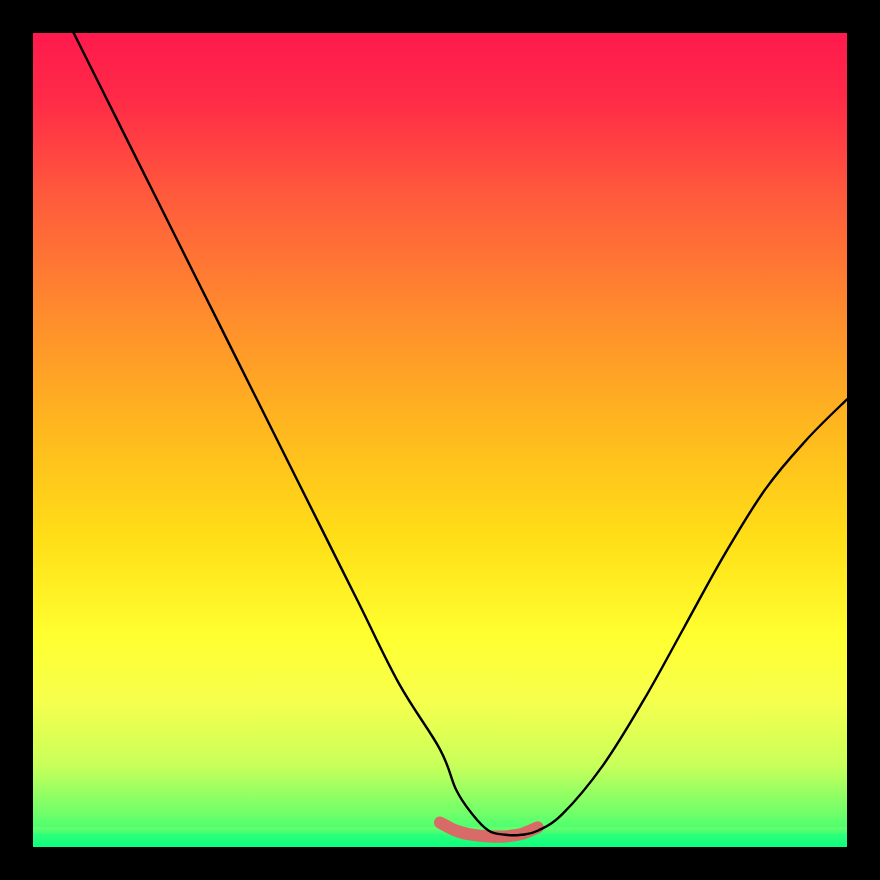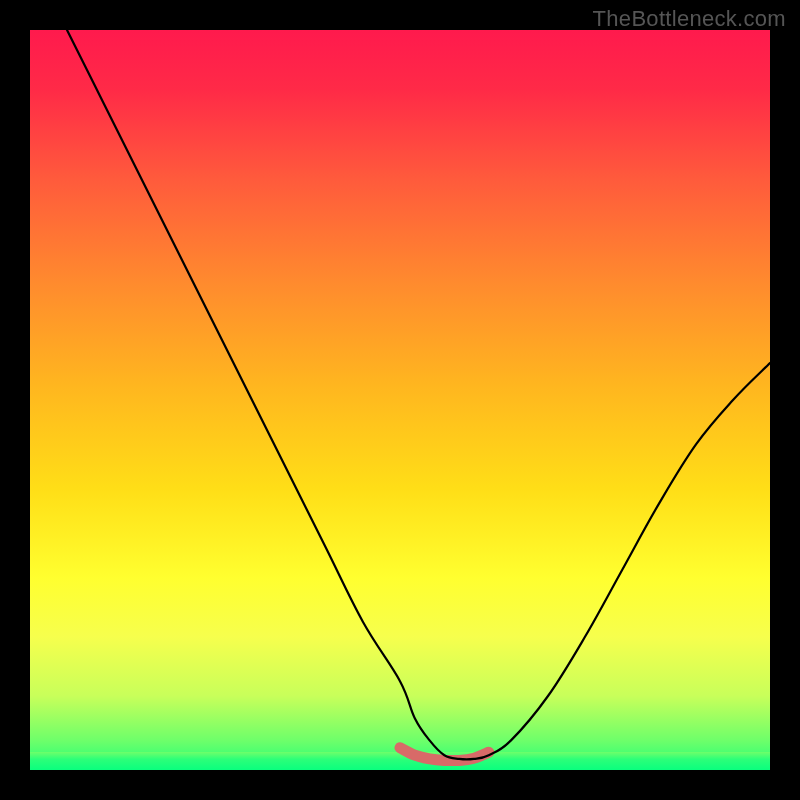--- a/index.html
+++ b/index.html
@@ -88,21 +88,20 @@
     stroke-width: 11;
     stroke-linecap: round;
     stroke-linejoin: round;
   }
 </style>
 </head>
 <body>
 
 <div class="frame">
 
-  <div class="watermark">TheBottleneck.com</div>
 
   <div class="plot-outer">
     <div class="plot-inner"></div>
     <div class="green-band"></div>
 
     <svg class="curve" viewBox="0 0 740 740">
       <path id="valley-marker" class="valley-path" d="M 370.0 717.8 C 372.7 719.1, 379.5 723.2, 384.8 725.2 C 390.1 727.2, 394.3 728.0, 399.6 728.9 C 404.9 729.8, 409.1 730.1, 414.4 730.4 C 419.7 730.6, 423.9 730.8, 429.2 730.4 C 434.5 730.0, 438.7 729.6, 444.0 728.2 C 449.3 726.7, 456.1 723.3, 458.8 722.2 "></path>
       <path id="main-curve" class="curve-path" d="M 37.0 0.0 C 43.7 13.3, 60.7 47.4, 74.0 74.0 C 87.3 100.6, 97.7 121.4, 111.0 148.0 C 124.3 174.6, 134.7 195.4, 148.0 222.0 C 161.3 248.6, 171.7 269.4, 185.0 296.0 C 198.3 322.6, 208.7 343.4, 222.0 370.0 C 235.3 396.6, 245.7 417.4, 259.0 444.0 C 272.3 470.6, 282.7 491.4, 296.0 518.0 C 309.3 544.6, 319.7 568.0, 333.0 592.0 C 346.3 616.0, 360.7 633.9, 370.0 651.2 C 379.3 668.5, 379.5 677.5, 384.8 688.2 C 390.1 698.9, 394.3 703.7, 399.6 710.4 C 404.9 717.1, 409.1 721.9, 414.4 725.2 C 419.7 728.5, 423.9 728.2, 429.2 728.9 C 434.5 729.6, 438.7 729.6, 444.0 728.9 C 449.3 728.2, 452.1 728.5, 458.8 725.2 C 465.5 721.9, 470.3 721.1, 481.0 710.4 C 491.7 699.7, 504.7 684.6, 518.0 666.0 C 531.3 647.4, 541.7 629.4, 555.0 606.8 C 568.3 584.2, 578.7 564.2, 592.0 540.2 C 605.3 516.2, 615.7 496.2, 629.0 473.6 C 642.3 451.0, 652.7 433.0, 666.0 414.4 C 679.3 395.8, 689.7 384.7, 703.0 370.0 C 716.3 355.3, 733.3 339.7, 740.0 333.0 "></path>
     </svg>
   </div>

